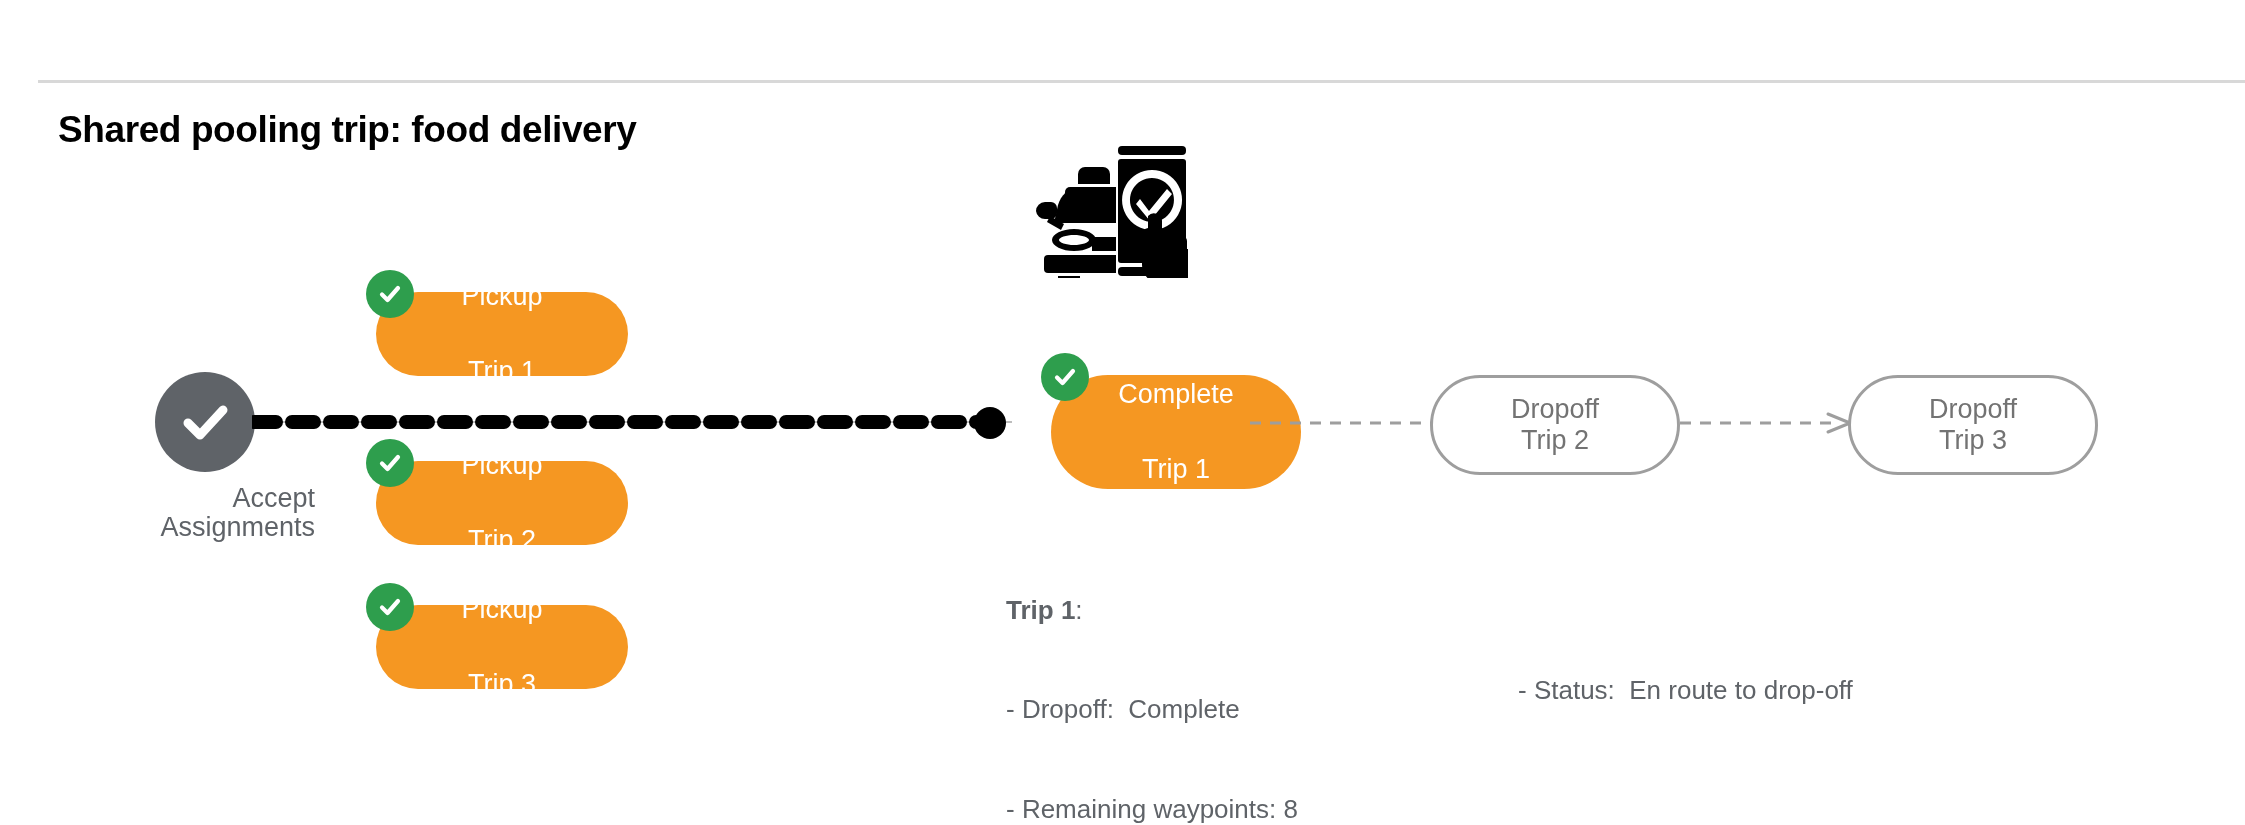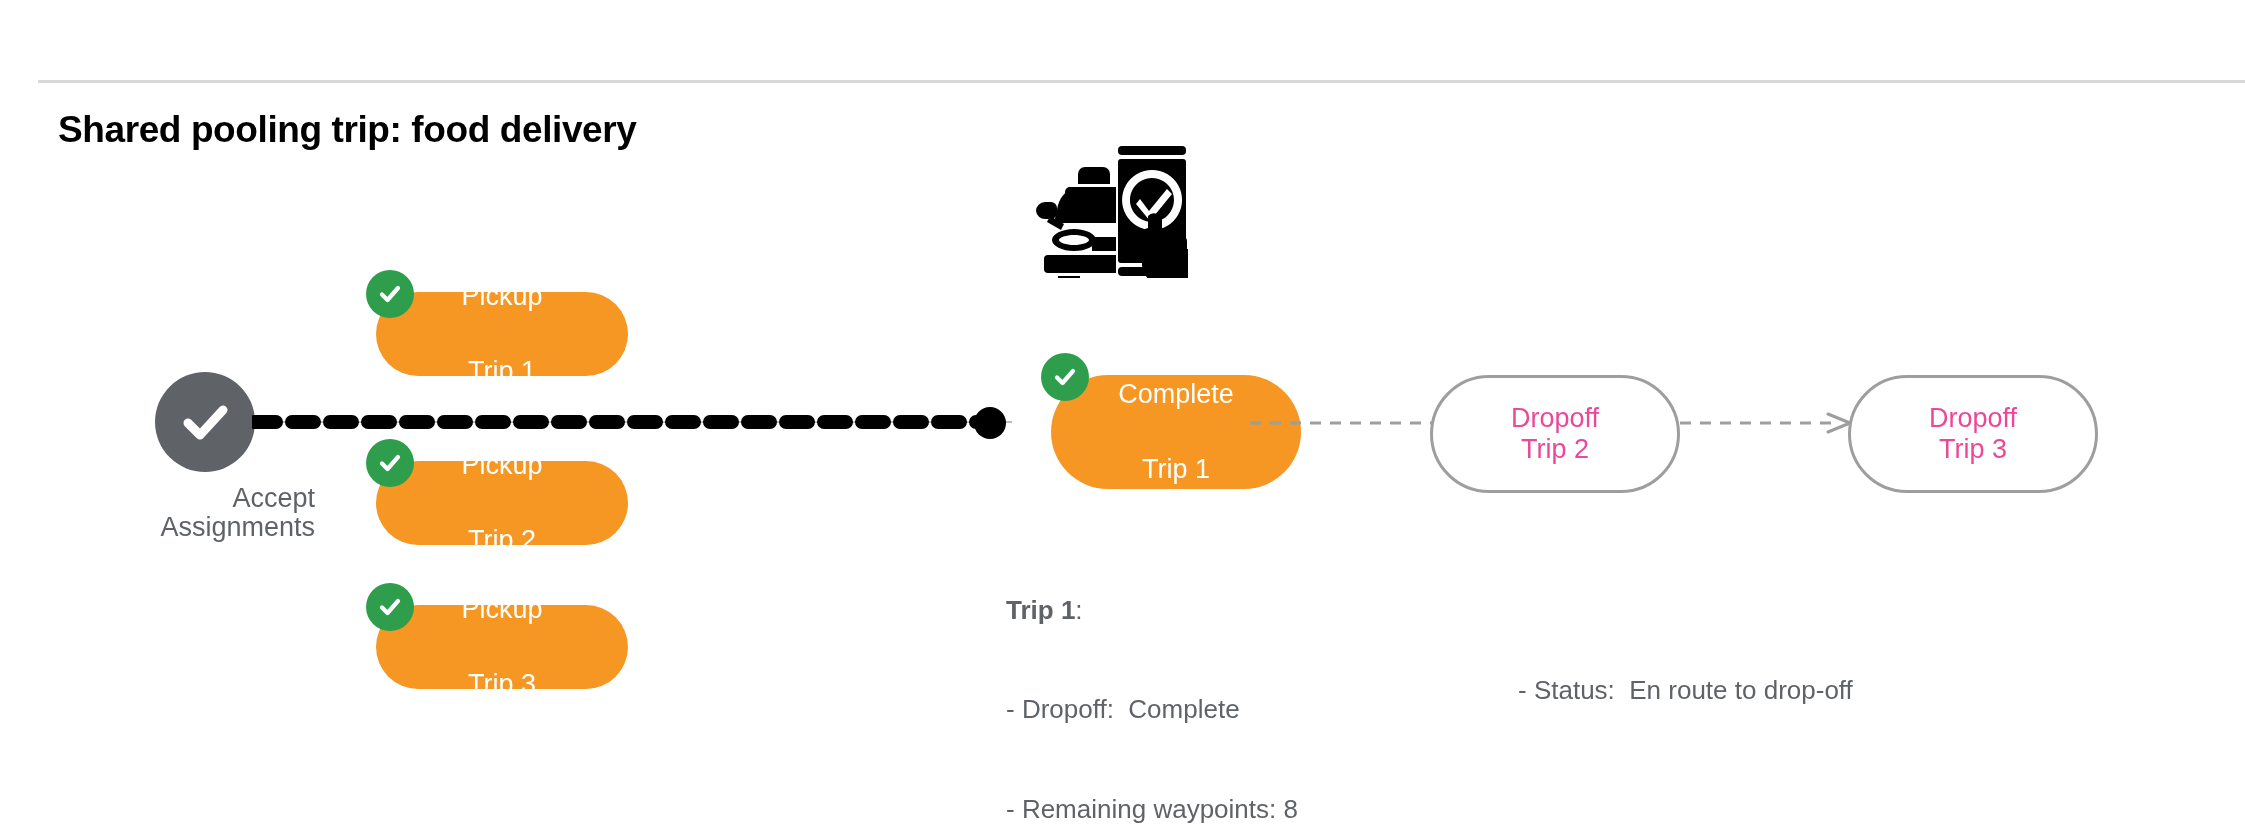--- a/index.html
+++ b/index.html
@@ -138,29 +138,29 @@
     align-items: center;
     justify-content: center;
   }
   .badge-check svg { display: block; }
 
   
   .pill-outline {
     position: absolute;
     top: 328px;
     width: 250px;
-    height: 118px;
+    height: 100px;
     border-radius: 60px;
     border: 3px solid #9e9e9e;
     background: #ffffff;
     display: flex;
     flex-direction: column;
     align-items: center;
     justify-content: center;
-    color: #ec4899;
+    color: #737373;
     font-size: 27px;
     line-height: 1.16;
   }
   .pill-outline span { display: block; }
   #pill-dropoff-2 { left: 1430px; }
   #pill-dropoff-3 { left: 1848px; }
 
   
   .thin-link {
     position: absolute;

